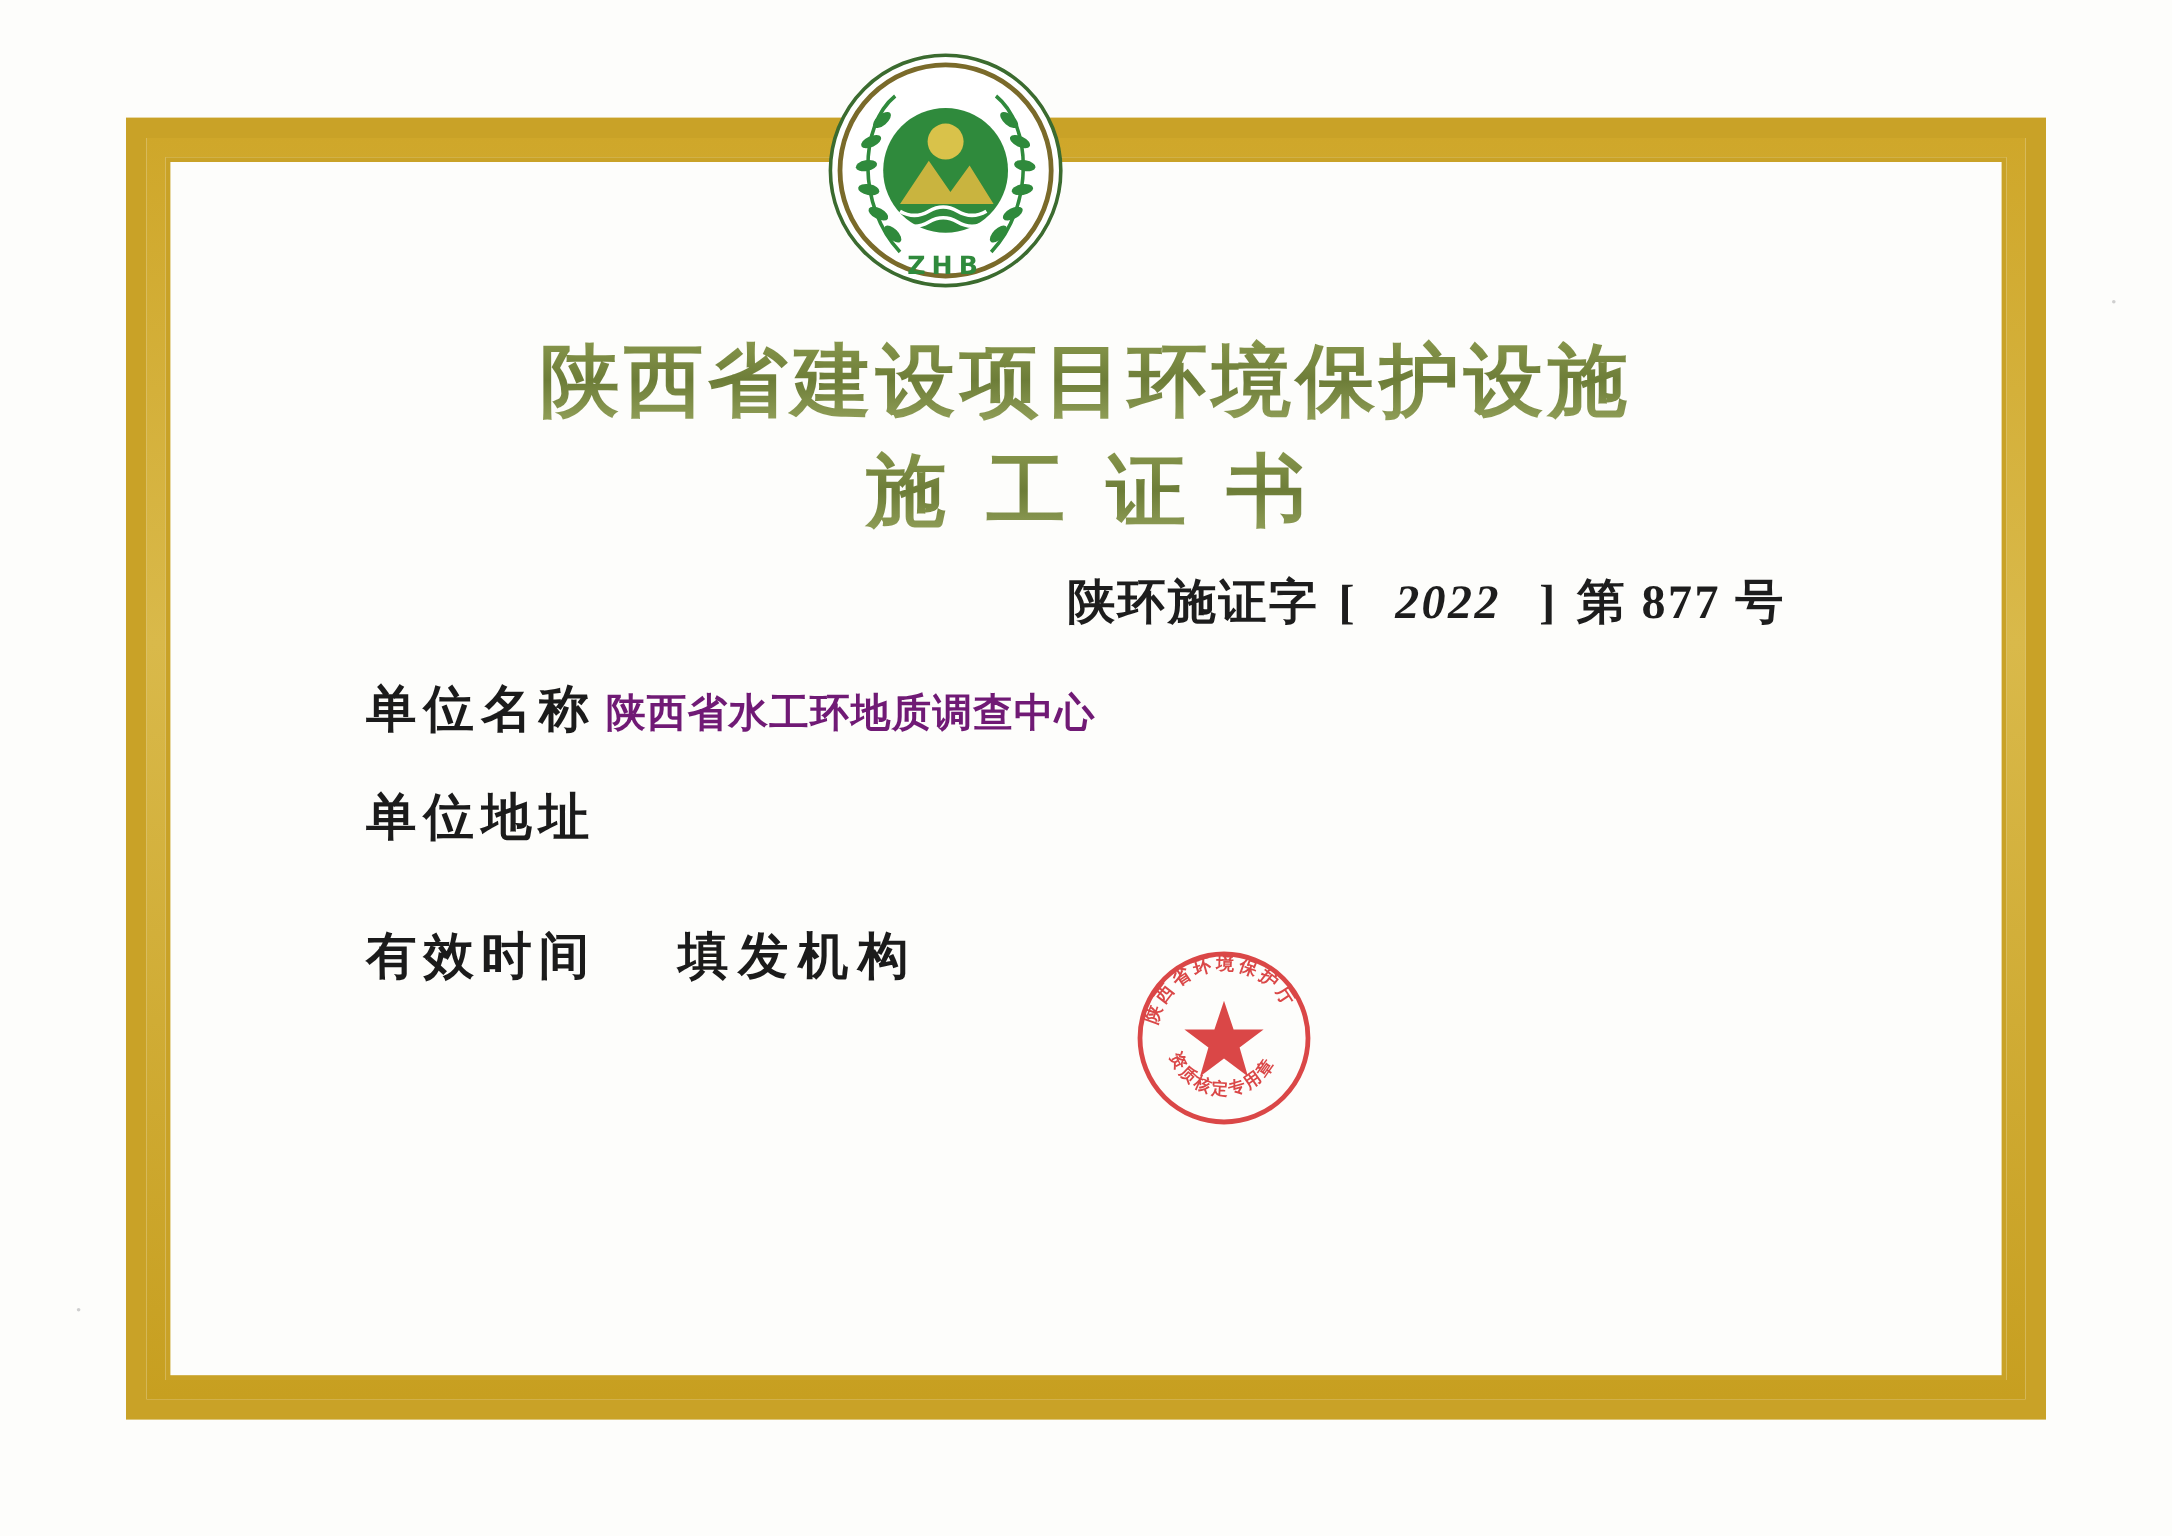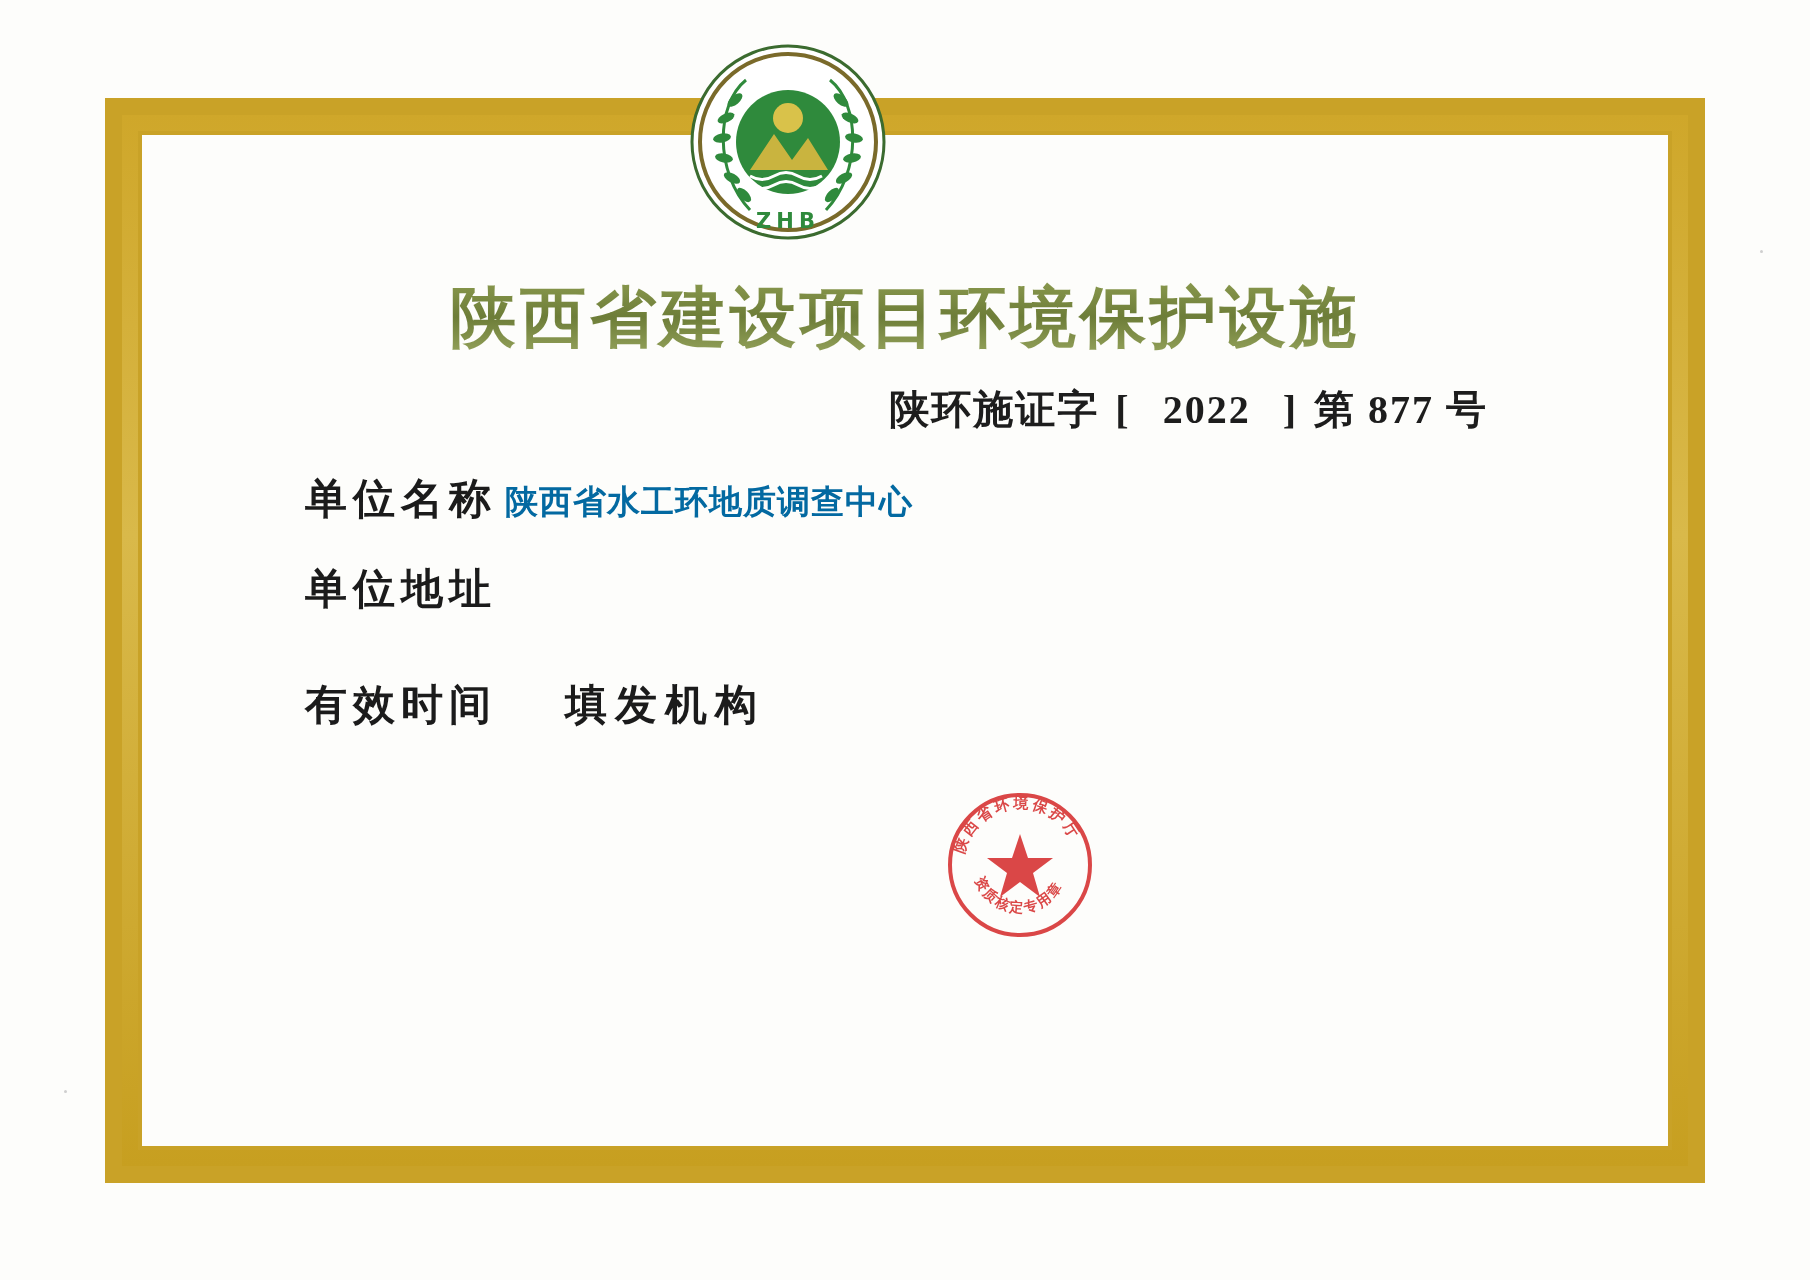--- a/index.html
+++ b/index.html
@@ -99,40 +99,41 @@
     font-size: 40px;
     font-weight: bold;
     color: #1d1d1d;
     letter-spacing: 2px;
     white-space: nowrap;
   }
   .serial-row .num {
     display: inline-block;
     min-width: 120px;
     text-align: center;
+    font-style: italic;
   }
   .serial-row .sep { display: inline-block; padding: 0 4px; }
 
   .field-row {
     margin-top: 34px;
     padding-left: 145px;
     display: flex;
     align-items: baseline;
     white-space: nowrap;
   }
   .field-label {
     font-size: 42px;
     font-weight: bold;
     color: #1b1b1b;
     letter-spacing: 6px;
   }
   .field-value {
     font-size: 33px;
     font-weight: bold;
-    color: #0369a1;
+    color: #701a75;
     margin-left: 8px;
     letter-spacing: 1px;
   }
 
   .valid-row {
     margin-top: 60px;
     padding-left: 145px;
     display: flex;
     align-items: baseline;
     white-space: nowrap;
@@ -213,20 +214,21 @@
       <path d="M62 128 L86 92 L104 118 L120 96 L140 128 Z" fill="#c9b43f"></path>
       <path d="M62 134 q12 7 24 0 q12 -7 24 0 q12 7 24 0" stroke="#ffffff" stroke-width="3" fill="none"></path>
       <path d="M62 143 q12 7 24 0 q12 -7 24 0 q12 7 24 0" stroke="#ffffff" stroke-width="3" fill="none"></path>
       <text x="100" y="186" text-anchor="middle" font-family="DejaVu Sans, sans-serif" font-size="21" font-weight="bold" fill="#2f8a3c" letter-spacing="5">ZHB</text>
     </svg>
   </div>
 
   <div class="content">
 
     <div class="title-line1">陕西省建设项目环境保护设施</div>
+    <div class="title-line2">施工证书</div>
 
     <div class="serial-row">
       <span>陕环施证字</span>
       <span class="sep">[</span>
       <span class="num">2022</span>
       <span class="sep">]</span>
       <span>第</span>
       <span>877</span>
       <span>号</span>
     </div>

